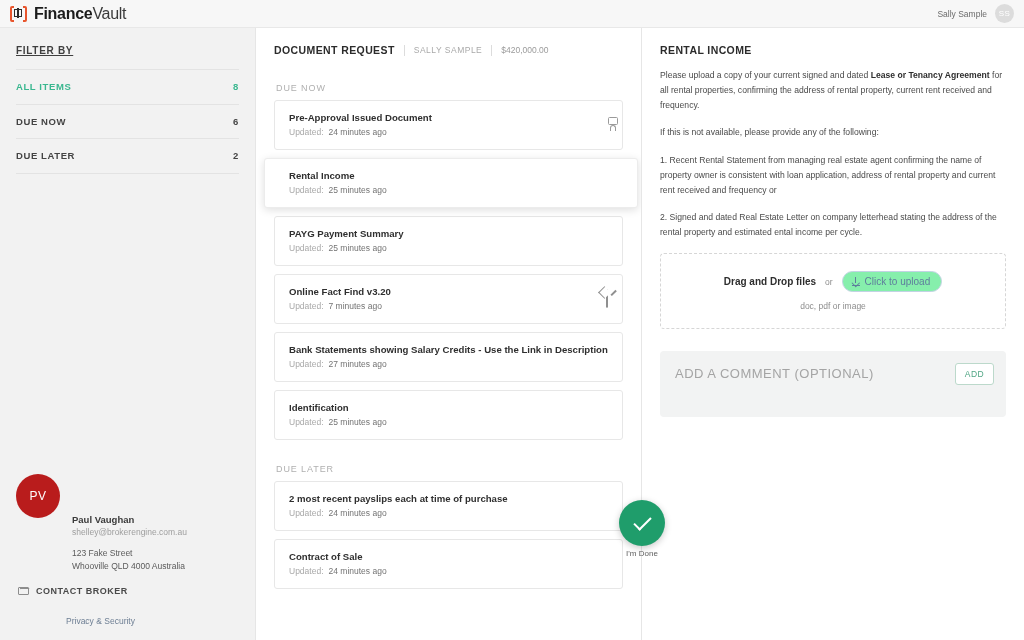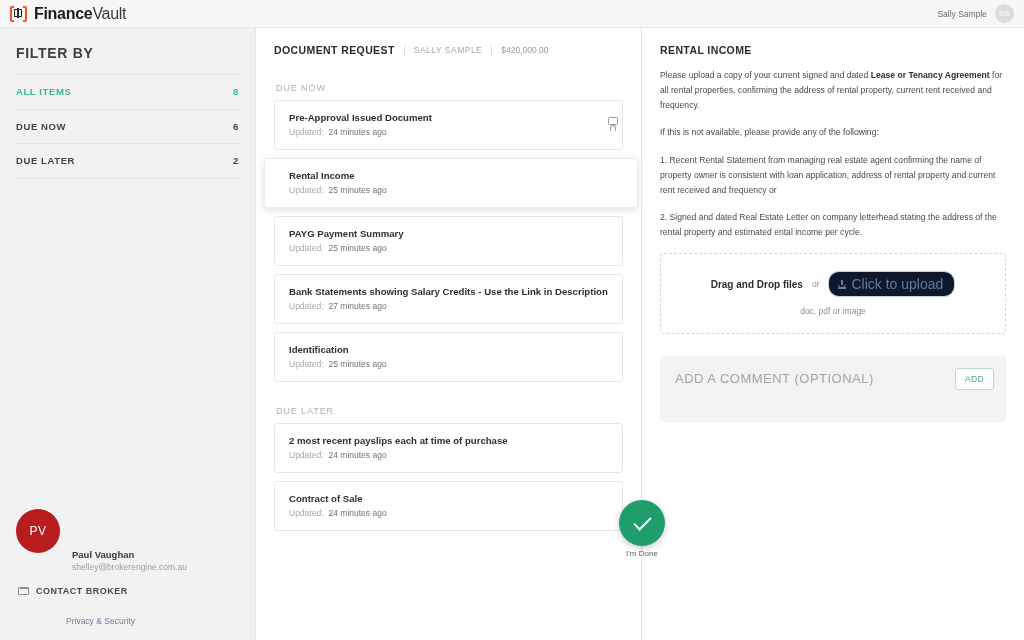--- a/index.html
+++ b/index.html
@@ -67,22 +67,22 @@
   
   .sidebar {
     width: 256px; flex: 0 0 256px;
     background: #f2f2f2;
     border-right: 1px solid #e6e6e6;
     display: flex; flex-direction: column;
     padding: 0 16px;
     position: relative;
   }
   .filter-title {
-    font-size: 14px; font-weight: bold; letter-spacing: 0.7px;
-    color: #3f3f3f; padding: 17px 0 13px 0;
+    font-size: 10px; font-weight: bold; letter-spacing: 0.7px;
+    color: #3f3f3f; padding: 17px 0 13px 0; text-decoration: underline;
   }
   .filter-list { border-top: 1px solid #e3e3e3; }
   .filter-row {
     display: flex; align-items: center; justify-content: space-between;
     height: 34.5px; border-bottom: 1px solid #e3e3e3;
     font-size: 9.5px; letter-spacing: 0.6px; font-weight: bold;
     color: #444;
     cursor: pointer;
   }
   .filter-row.active, .filter-row.active .filter-count { color: #3ab78f; }
@@ -247,21 +247,21 @@
     border: 1px dashed #d6d6d6; border-radius: 4px;
     padding: 17px 10px 17px 10px; text-align: center; margin-top: 5px;
   }
   .dz-row { display: flex; align-items: center; justify-content: center; gap: 9px; }
   .dz-strong { font-size: 10px; font-weight: bold; color: #2e2e2e; }
   .dz-or { font-size: 8.5px; color: #8d8d8d; }
   .dz-btn {
     border: 1px solid #c2d3e3; border-radius: 11px;
     padding: 4px 11px 4px 9px;
     display: flex; align-items: center; gap: 5px;
-    font-size: 14px; color: #5e7d9c; cursor: pointer; background: #0f172a;
+    font-size: 10px; color: #5e7d9c; cursor: pointer; background: #86efac;
   }
   .up-ic { width: 8px; height: 9px; position: relative; }
   .up-ic::before {
     content: ""; position: absolute; left: 3px; top: 0; width: 1.3px; height: 5.5px; background: #5e7d9c;
   }
   .up-ic::after {
     content: ""; position: absolute; left: 1px; top: 2.6px; width: 4.5px; height: 4.5px;
     border-right: 1.3px solid #5e7d9c; border-bottom: 1.3px solid #5e7d9c;
     transform: rotate(45deg);
   }
@@ -318,20 +318,24 @@
           <span class="filter-count">2</span>
         </div>
       </div>
 
       <div class="broker">
         <div class="broker-top">
           <div class="avatar-lg">PV</div>
           <div>
             <div class="broker-name">Paul Vaughan</div>
             <div class="broker-email">shelley@brokerengine.com.au</div>
+            <div class="broker-addr">
+              <div>123 Fake Street</div>
+              <div>Whooville QLD 4000 Australia</div>
+            </div>
           </div>
         </div>
         <div class="contact-row">
           <span class="env"></span>
           <span>CONTACT BROKER</span>
         </div>
       </div>
 
       <div class="footer">
         <div class="privacy">Privacy &amp; Security</div>
@@ -365,20 +369,27 @@
         </div>
       </div>
 
       <div class="card">
         <div>
           <div class="ctitle">PAYG Payment Summary</div>
           <div class="cmeta"><span>Updated:</span><em>25 minutes ago</em></div>
         </div>
       </div>
 
+      <div class="card">
+        <div>
+          <div class="ctitle">Online Fact Find v3.20</div>
+          <div class="cmeta"><span>Updated:</span><em>7 minutes ago</em></div>
+        </div>
+        <span class="cicon"><span class="edit"></span></span>
+      </div>
 
       <div class="card">
         <div>
           <div class="ctitle">Bank Statements showing Salary Credits - Use the Link in Description</div>
           <div class="cmeta"><span>Updated:</span><em>27 minutes ago</em></div>
         </div>
       </div>
 
       <div class="card">
         <div>

